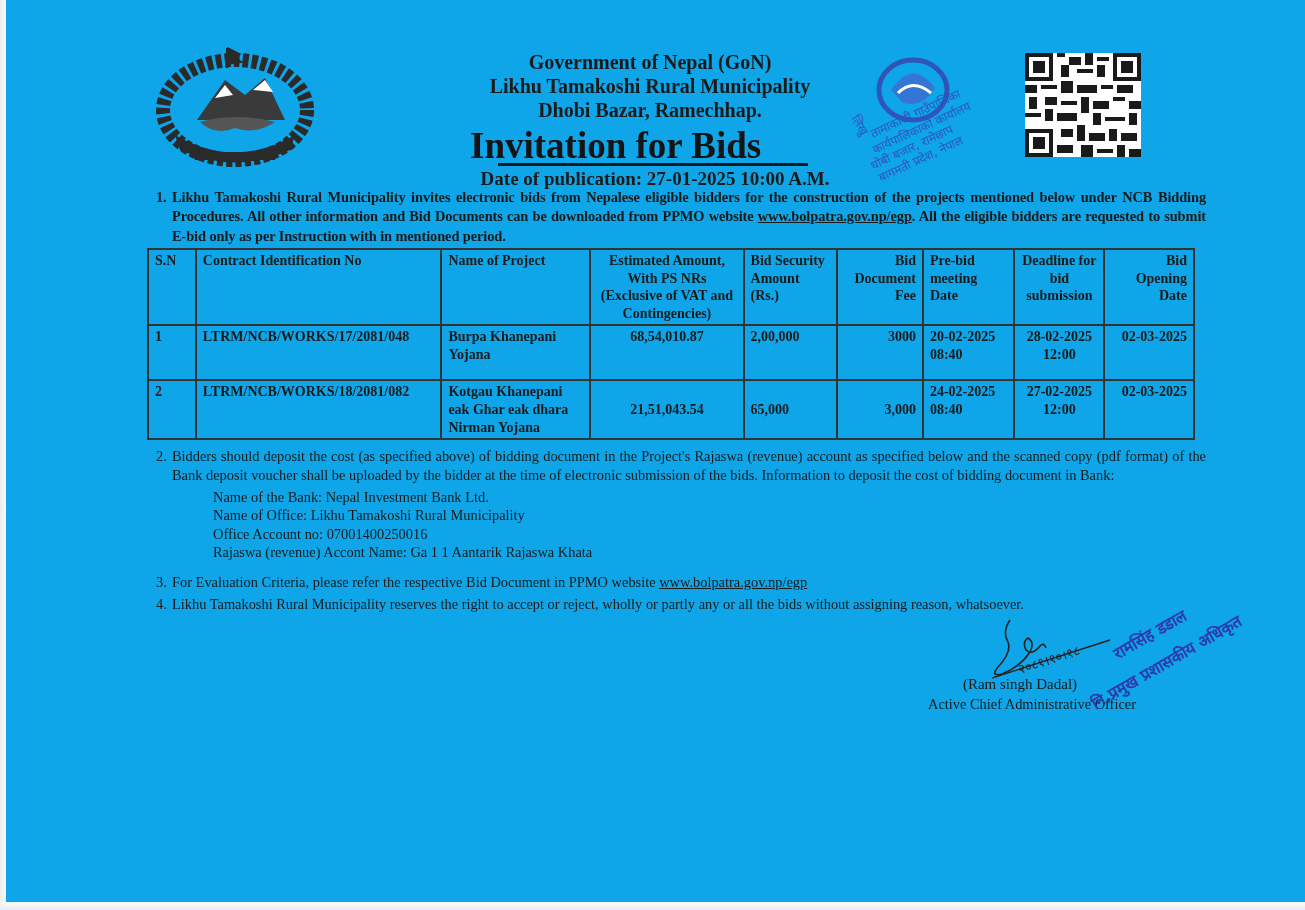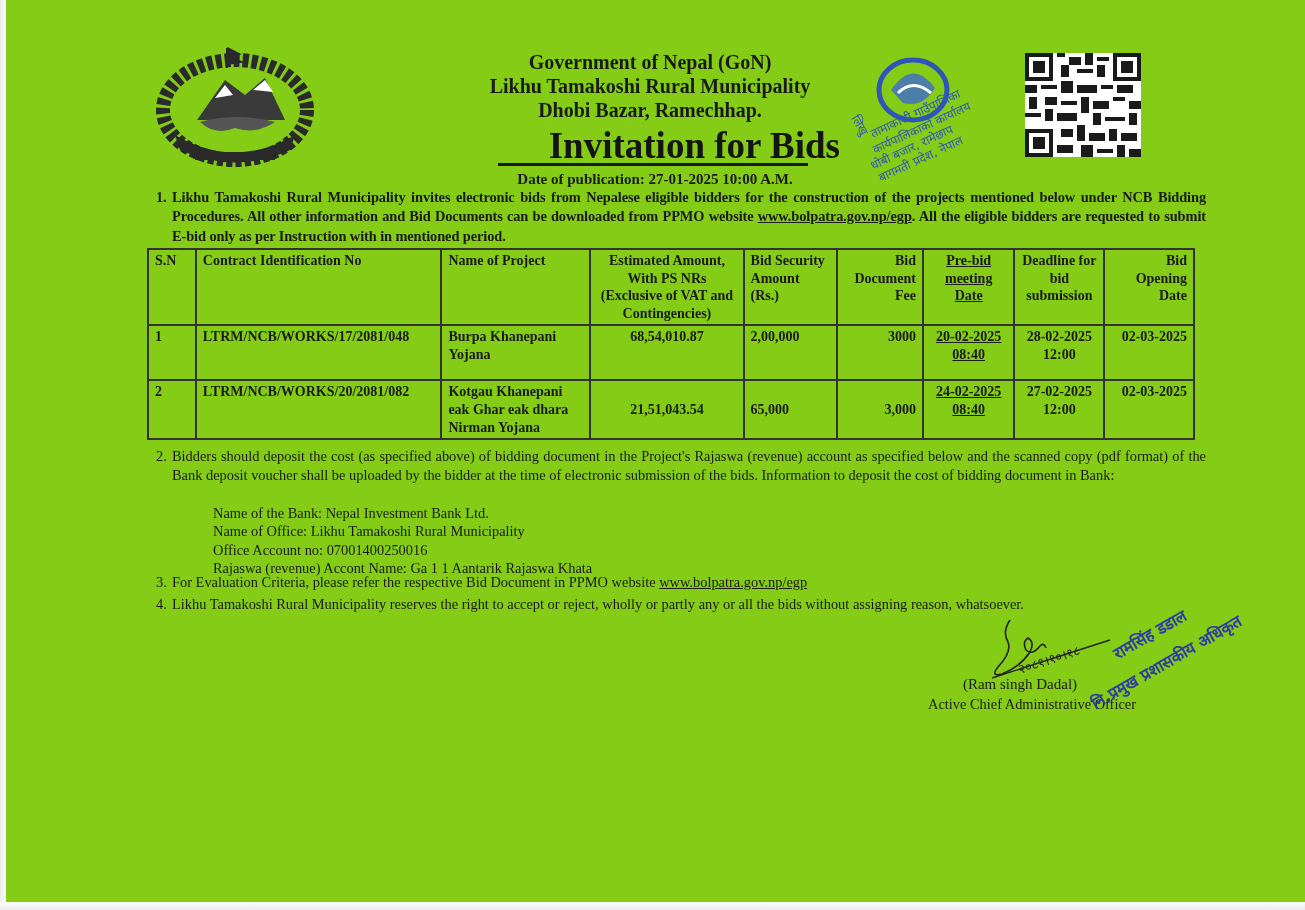--- a/index.html
+++ b/index.html
@@ -3,64 +3,64 @@
   <meta charset="utf-8">
   <style>
     html, body { margin: 0; padding: 0; }
     body {
       width: 1305px; height: 910px; overflow: hidden;
       background: #fdfdfd;
       font-family: "Liberation Serif", "DejaVu Serif", serif;
       color: #1b1b1b;
       position: relative;
     }
-    .page { position: absolute; left: 0; top: 0; width: 1305px; height: 910px; background: #84cc16; }
+    .page { position: absolute; left: 0; top: 0; width: 1305px; height: 910px; background: #0ea5e9; }
     .edge-left { position: absolute; left: 0; top: 0; width: 6px; height: 910px; background: linear-gradient(90deg, #ececec, #fafafa); }
     .edge-bottom { position: absolute; left: 0; top: 902px; width: 1305px; height: 8px; background: linear-gradient(180deg, #fbfbfb, #ececf0); }
 
     
     .emblem { position: absolute; left: 155px; top: 40px; width: 160px; height: 128px; }
     .header-block { position: absolute; left: 470px; top: 50px; width: 360px; text-align: center; }
     .hdr-line { font-weight: bold; font-size: 20px; line-height: 24px; color: #1a1a1a; }
-    .title { position: absolute; left: 470px; top: 124px; width: 370px; text-align: right;
+    .title { position: absolute; left: 470px; top: 124px; width: 370px; text-align: left;
       font-weight: bold; font-size: 37px; line-height: 44px; color: #141414; }
     .title-underline { position: absolute; left: 498px; top: 163px; width: 310px; height: 3px; background: #1a1a1a; }
     .pubdate { position: absolute; left: 470px; top: 169px; width: 370px; text-align: center;
-      font-weight: bold; font-size: 15px; line-height: 20px; }
+      font-weight: bold; font-size: 19px; line-height: 20px; }
     .stamp { position: absolute; left: 843px; top: 48px; width: 150px; height: 135px; }
     .qr { position: absolute; left: 1025px; top: 53px; width: 116px; height: 104px; }
 
     
     .para { position: absolute; left: 156px; width: 1050px; font-size: 14.4px; line-height: 19.3px; text-align: justify; }
     .para .num { position: absolute; left: 0; }
     .para .body { margin-left: 16px; display: block; }
     a.link { color: #1b1b1b; text-decoration: underline; }
     .p1 { top: 188px; font-weight: bold; letter-spacing: -0.1px; }
 
     
     table.bids { position: absolute; left: 147px; top: 248px; width: 1048px; border-collapse: collapse; font-weight: bold; font-size: 14px; }
     table.bids td, table.bids th { border: 2px solid #333; vertical-align: top; padding: 2px 6px; line-height: 17.6px; }
     table.bids th { font-weight: bold; border-radius: 13px; }
     .c-sn { width: 34px; text-align: left; }
     .c-cid { width: 232px; text-align: left; margin-top: 32px; }
     .c-name { width: 136px; text-align: left; }
     .c-est { width: 140px; text-align: center; }
     .c-sec { width: 80px; text-align: left; }
     .c-fee { width: 72px; text-align: right; }
-    .c-pre { width: 78px; text-align: center; text-decoration: underline; }
+    .c-pre { width: 78px; text-align: left; }
     .c-dead { width: 76px; text-align: center; }
     .c-open { width: 76px; text-align: right; }
     tr.hrow { height: 72px; }
     tr.r1 { height: 55px; }
     tr.r2 { height: 55px; }
     tr.r2 td.mid { vertical-align: middle; }
 
     .p2 { top: 447px; }
     .p2 .body, .p3, .p4 { font-weight: normal; }
-    .bankinfo { position: absolute; left: 213px; top: 504px; font-size: 14.4px; line-height: 18.3px; }
+    .bankinfo { position: absolute; left: 213px; top: 488px; font-size: 14.4px; line-height: 18.3px; }
     .p3 { top: 573px; }
     .p4 { top: 595px; }
 
     
     .sig { position: absolute; left: 980px; top: 612px; width: 140px; height: 70px; }
     .sig-name { position: absolute; left: 940px; top: 676px; width: 160px; text-align: center; font-weight: normal; font-size: 15px; }
     .sig-title { position: absolute; left: 922px; top: 696px; width: 220px; text-align: center; font-size: 14.4px; }
     .seal { position: absolute; left: 1090px; top: 600px; width: 170px; height: 110px; }
     .seal span { position: absolute; color: #2e3aa6; font-family: "DejaVu Sans", sans-serif; font-weight: bold; white-space: nowrap; transform-origin: left bottom; }
   </style>
@@ -184,21 +184,21 @@
         <div>08:40</div>
       </td>
       <td class="c-dead">
         <div>28-02-2025</div>
         <div>12:00</div>
       </td>
       <td class="c-open">02-03-2025</td>
     </tr>
     <tr class="r2">
       <td class="c-sn">2</td>
-      <td class="c-cid">LTRM/NCB/WORKS/20/2081/082</td>
+      <td class="c-cid">LTRM/NCB/WORKS/18/2081/082</td>
       <td class="c-name">Kotgau Khanepani eak Ghar eak dhara Nirman Yojana</td>
       <td class="c-est mid">21,51,043.54</td>
       <td class="c-sec mid">65,000</td>
       <td class="c-fee mid">3,000</td>
       <td class="c-pre">
         <div>24-02-2025</div>
         <div>08:40</div>
       </td>
       <td class="c-dead">
         <div>27-02-2025</div>

